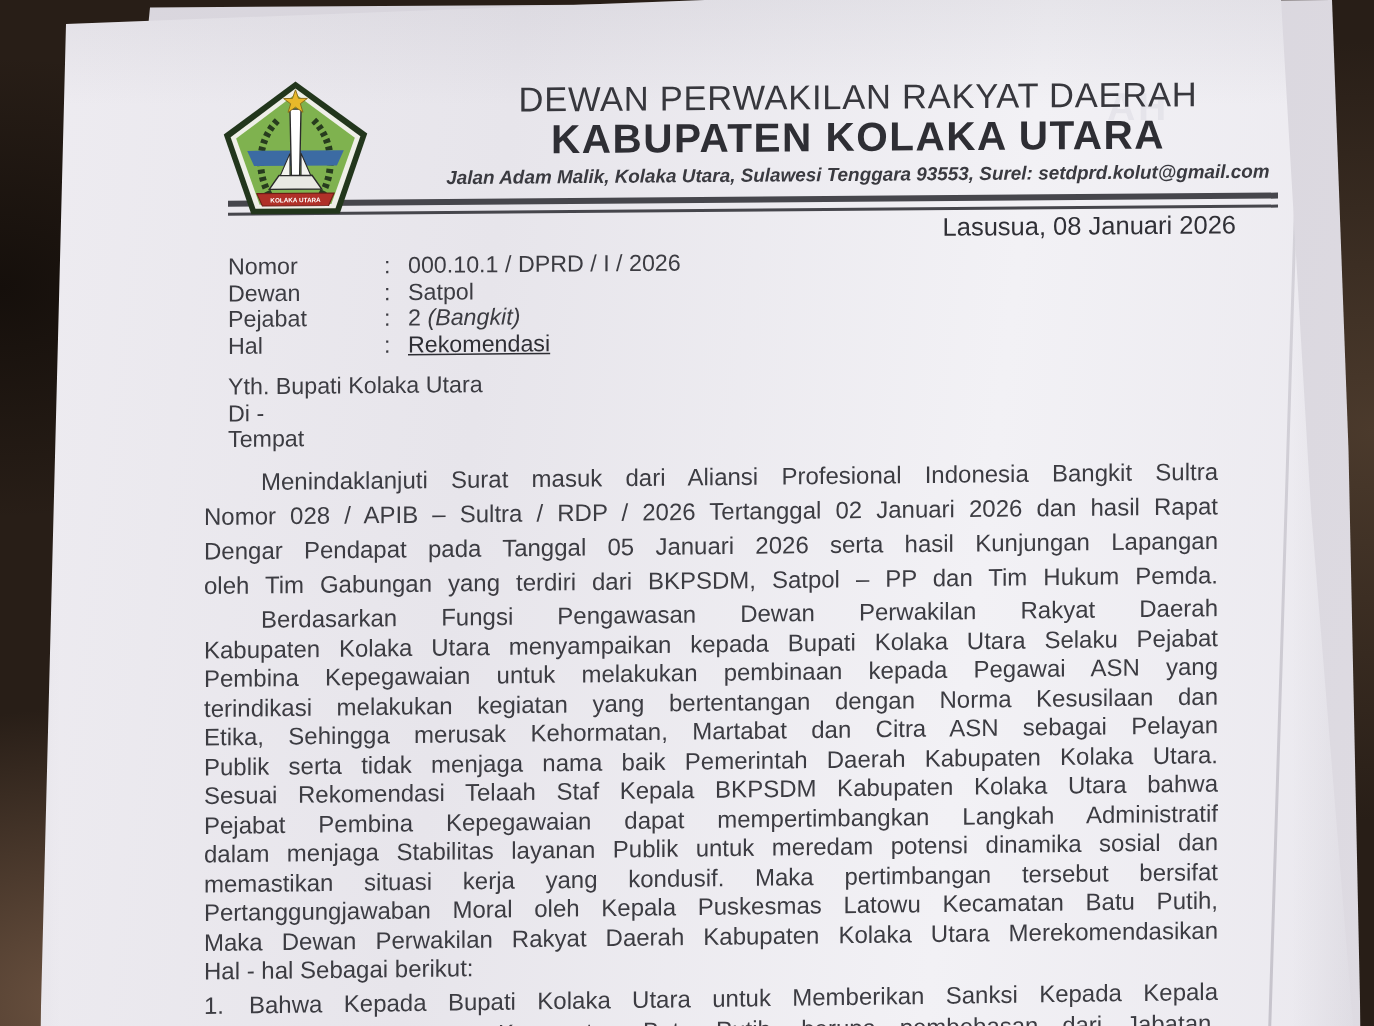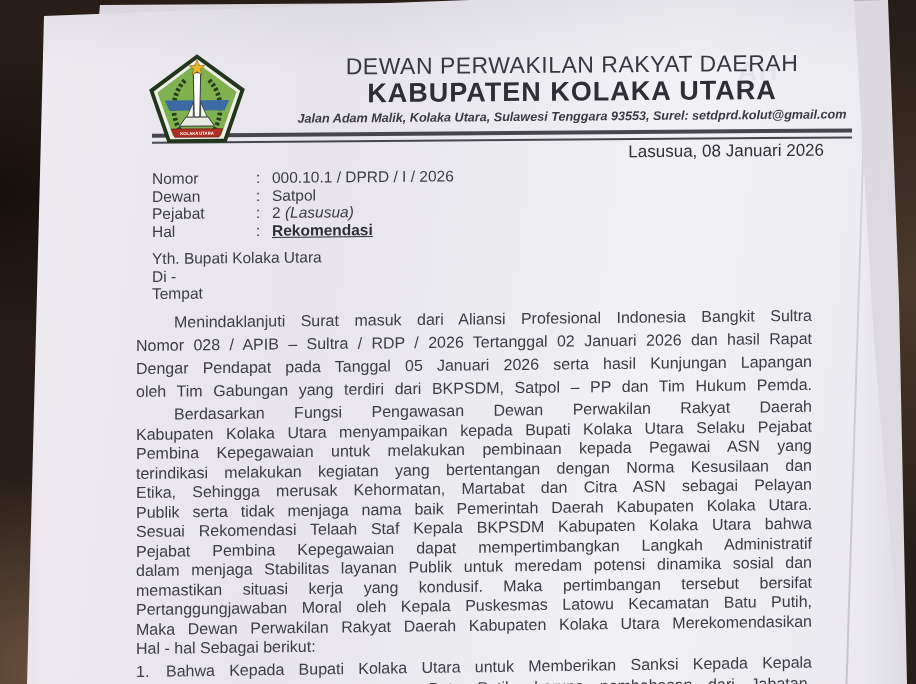--- a/index.html
+++ b/index.html
@@ -53,21 +53,21 @@
   .rule { margin: 6px 0 0 16px; width: 700px; height: 10px;
     border-top: 4px solid #46464c; border-bottom: 2.5px solid #46464c; }
   .dateline { width: 714px; padding-right: 26px; text-align: right;
     font-size: 17px; margin-top: 2px; color: #303036; line-height: 20px; }
 
   
   .meta-block { margin: 4px 0 0 16px; transform: skewY(-0.5deg); }
   .meta-row { display: flex; font-size: 15.5px; line-height: 17.5px; }
   .meta-label { width: 104px; }
   .meta-colon { width: 16px; }
-  .meta-value.bold-underline { font-weight: bold; text-decoration: underline; color: #2e2e34; }
+  .meta-value.bold-underline { font-weight: normal; text-decoration: underline; color: #2e2e34; }
 
   
   .recipient-block { margin: 10px 0 0 16px; transform: skewY(-0.55deg); }
   .recipient-block div { font-size: 15.5px; line-height: 17.5px; }
 
   
   .letter-body { width: 676px; }
   .para { transform-origin: 0 0; }
   .para-0 { --lh: 23px; margin-top: 8px; transform: skewY(-0.6deg); }
   .para-1 { --lh: 19.5px; margin-top: 2px; transform: skewY(-0.7deg); }
@@ -127,21 +127,21 @@
           <div class="meta-value">000.10.1 / DPRD / I / 2026</div>
         </div>
         <div class="meta-row">
           <div class="meta-label">Dewan</div>
           <div class="meta-colon">:</div>
           <div class="meta-value">Satpol</div>
         </div>
         <div class="meta-row">
           <div class="meta-label">Pejabat</div>
           <div class="meta-colon">:</div>
-          <div class="meta-value">2 <i>(Lasusua)</i></div>
+          <div class="meta-value">2 <i>(Bangkit)</i></div>
         </div>
         <div class="meta-row">
           <div class="meta-label">Hal</div>
           <div class="meta-colon">:</div>
           <div class="meta-value bold-underline">Rekomendasi</div>
         </div>
       </div>
 
     <div class="recipient-block sk">
       <div>Yth. Bupati Kolaka Utara</div>

